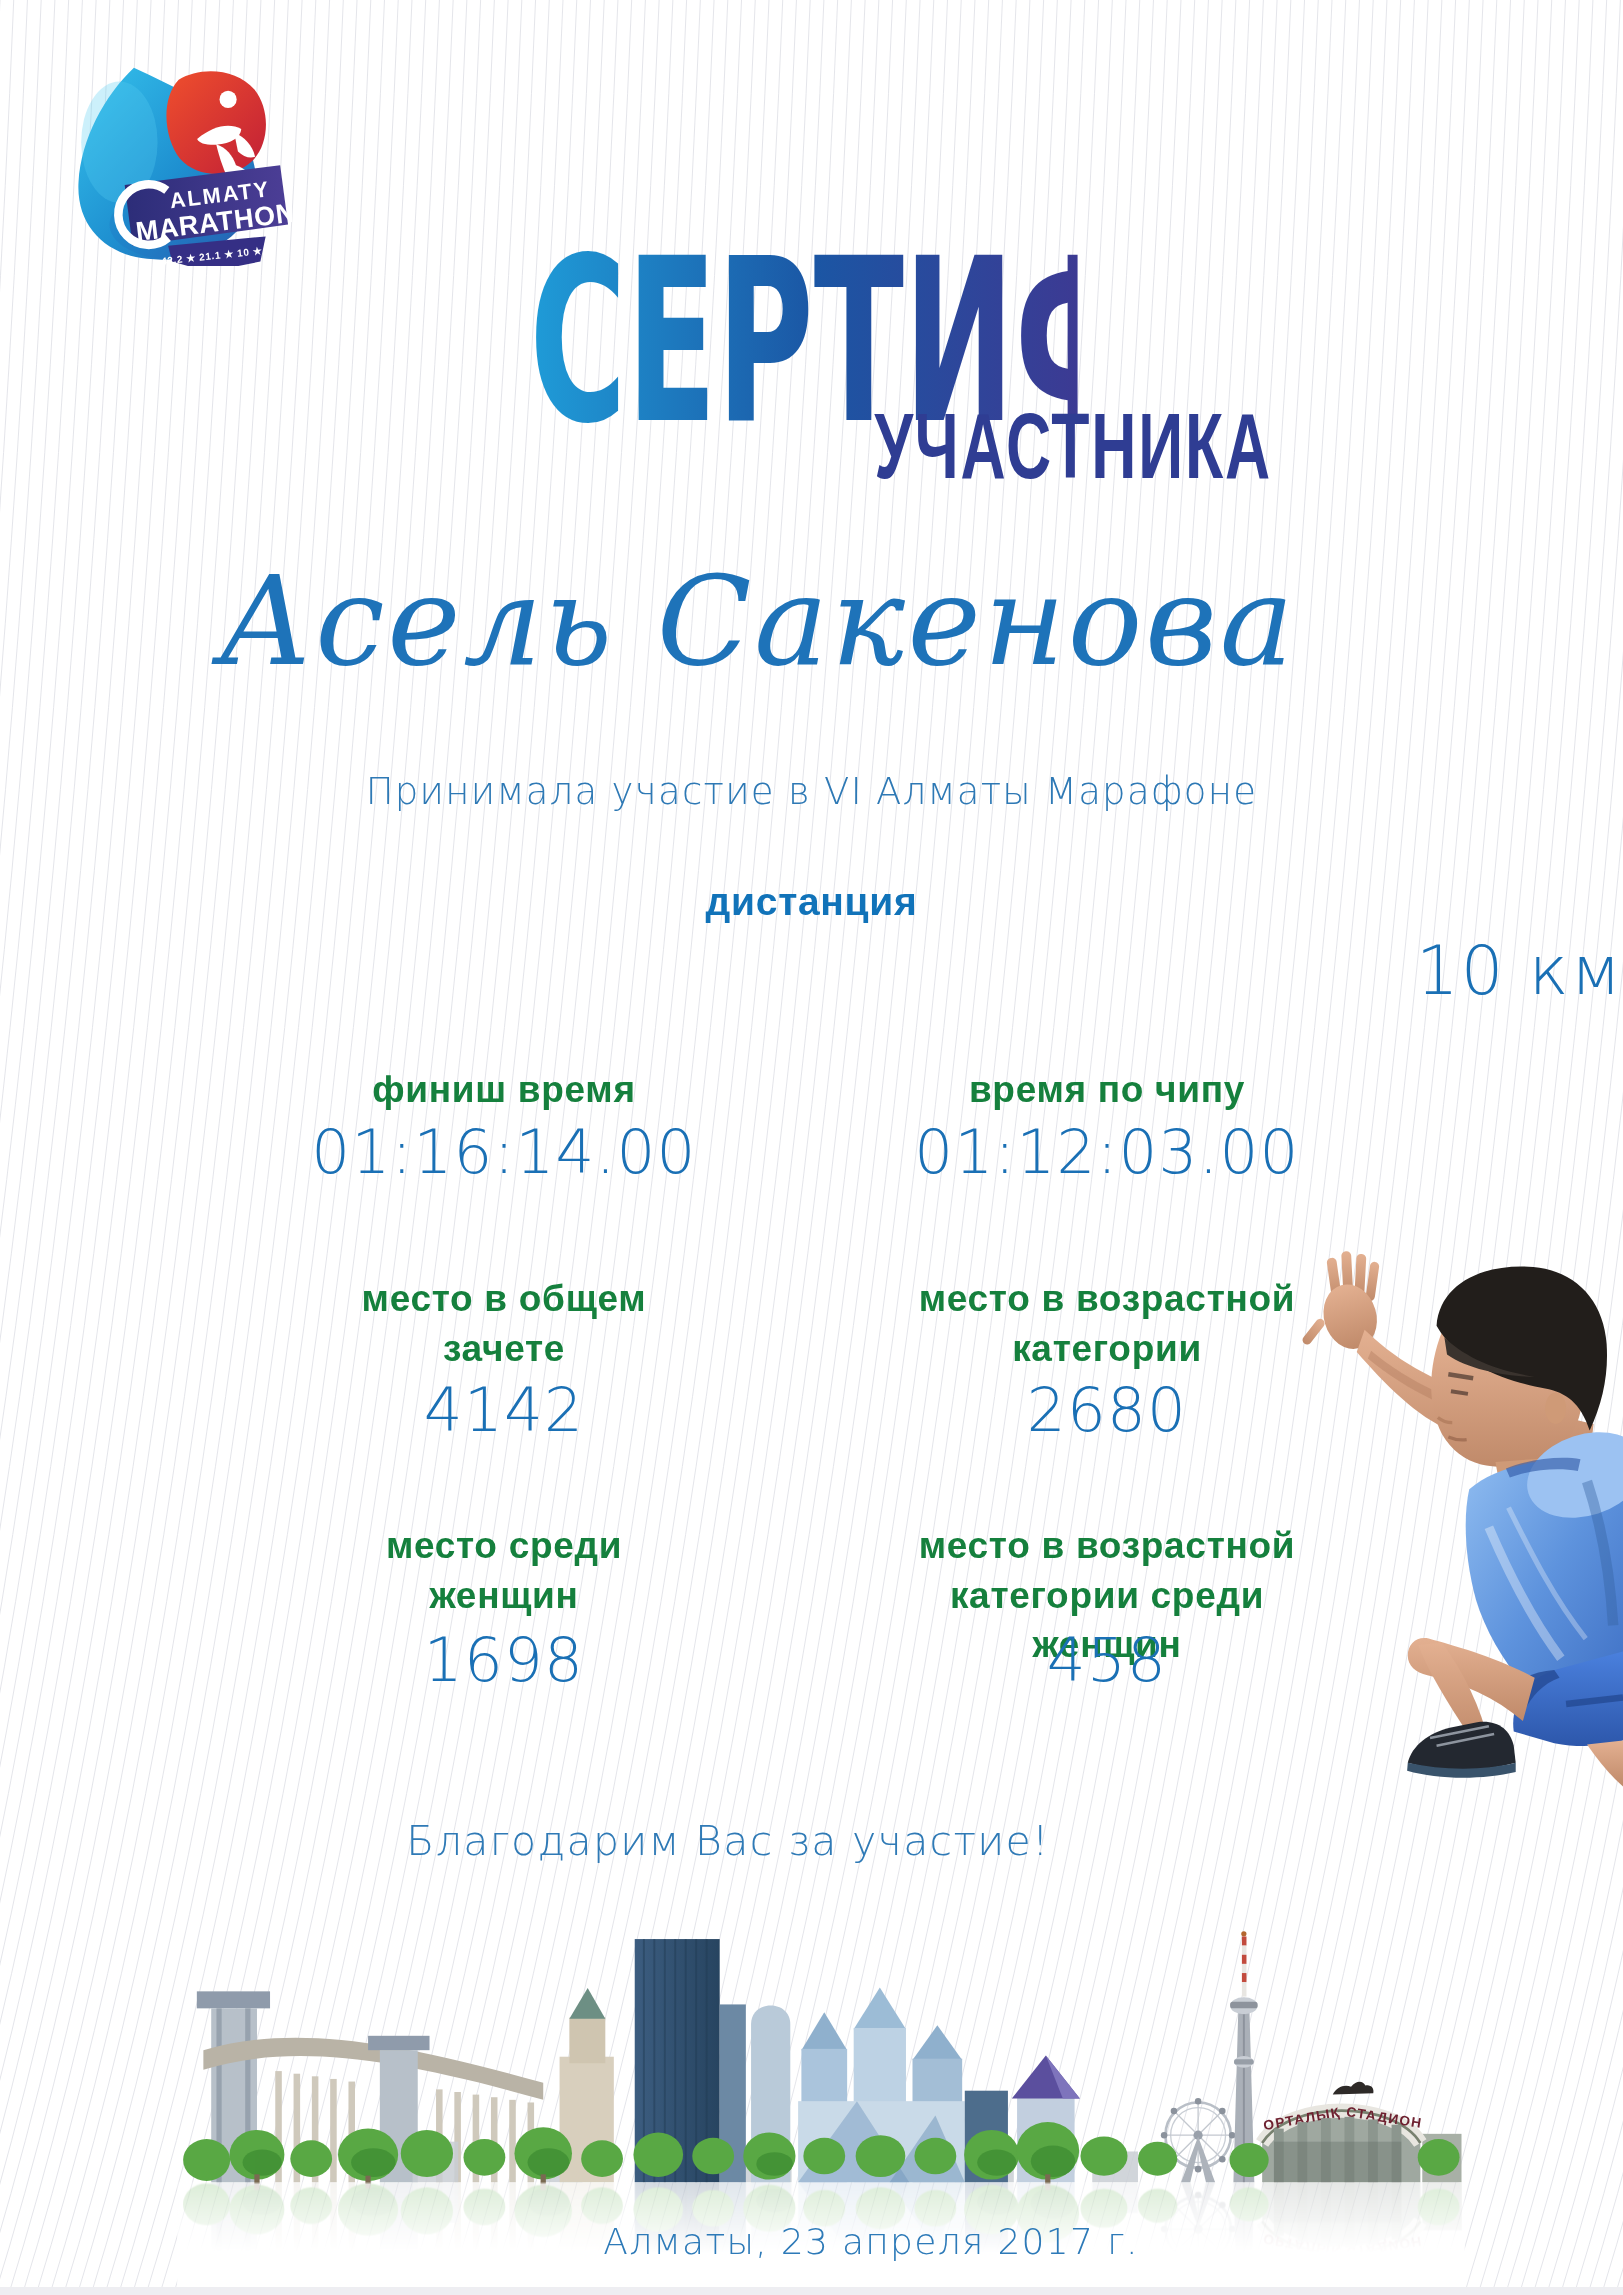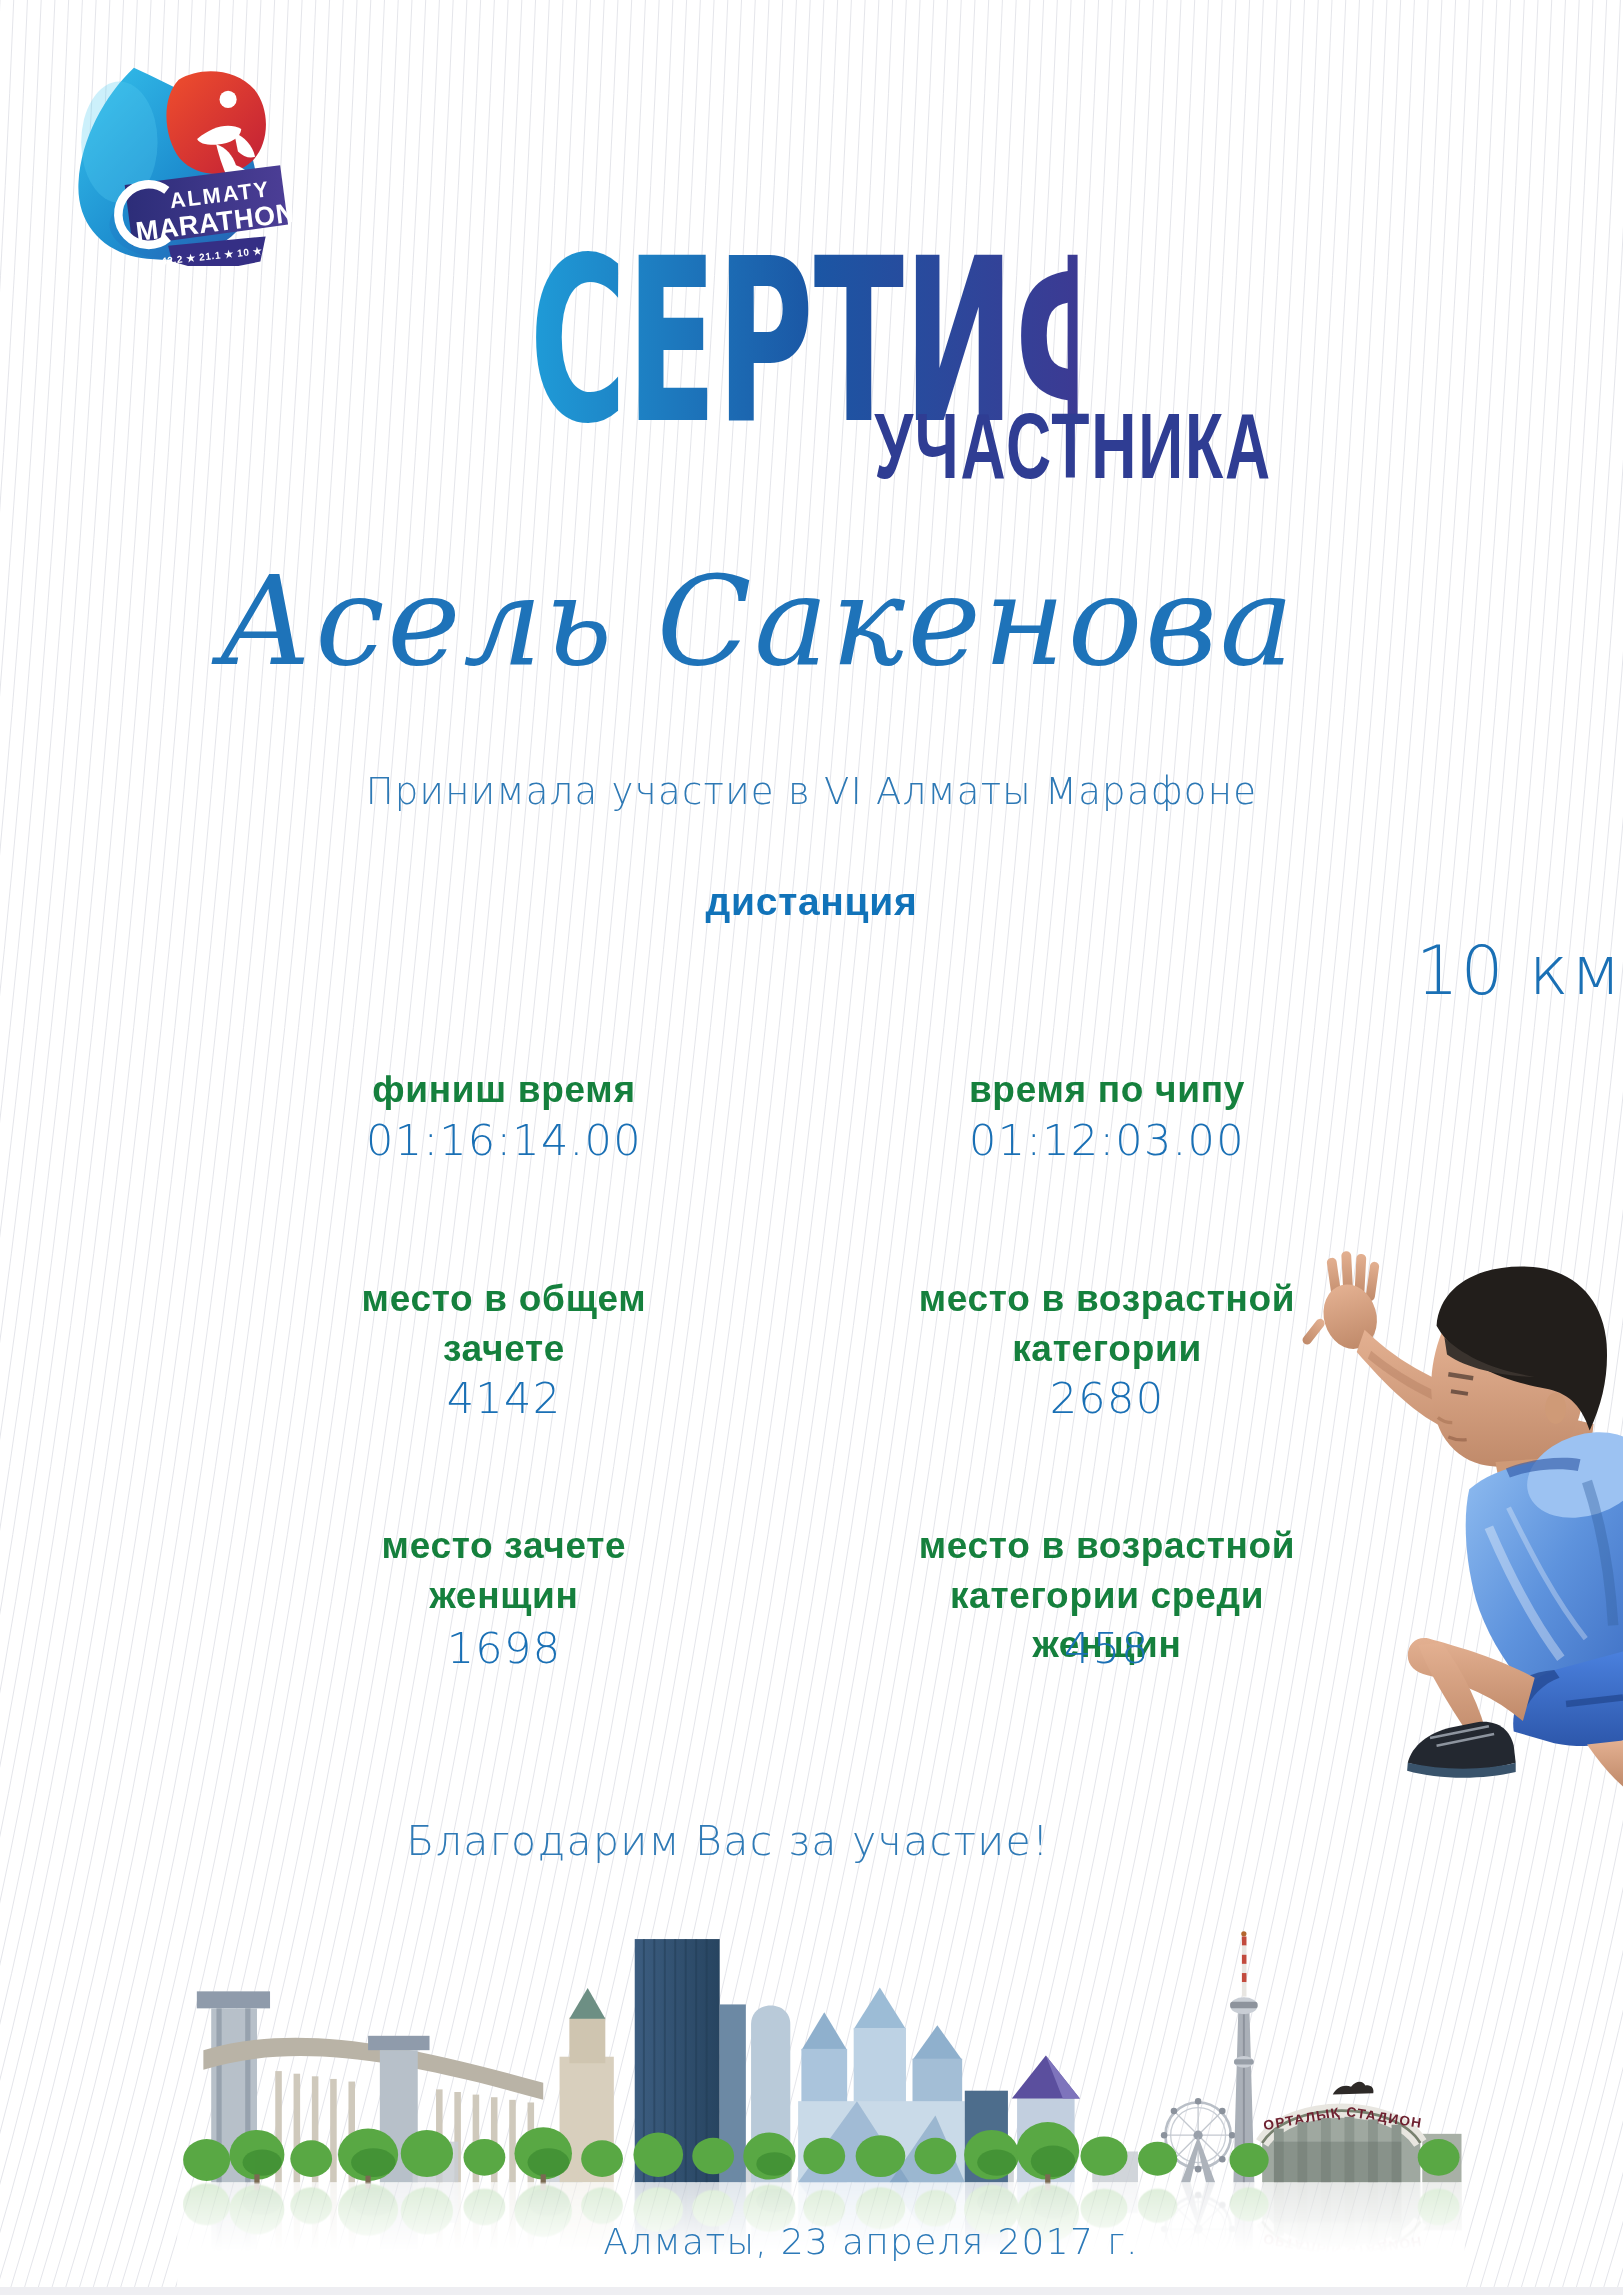--- a/index.html
+++ b/index.html
@@ -34,21 +34,21 @@
 
   #dist-label{left:0;width:1623px;top:880px;text-align:center;
         font-weight:bold;font-size:39px;letter-spacing:0.7px;color:#1173b9;}
   #dist-value{left:0;width:1623px;top:932px;text-align:right;
         font-size:67px;letter-spacing:2px;color:#1a70b5;}
 
   .col-l{left:275px;width:458px;}
   .col-r{left:873px;width:468px;}
   .lbl{text-align:center;font-weight:bold;font-size:37px;line-height:1.34;
        letter-spacing:0.7px;color:#15803d;white-space:pre-line;}
-  .val{text-align:center;font-size:43px;line-height:1.2;color:#1a70b5;letter-spacing:1.3px;}
+  .val{text-align:center;font-size:61px;line-height:1.2;color:#1a70b5;letter-spacing:1.3px;}
   .r1l{top:1065px;} .r1v{top:1115px;}
   .r2l{top:1274px;} .r2v{top:1373px;}
   .r3l{top:1521px;} .r3v{top:1623px;}
 
   #thanks{left:0;width:1456px;top:1817px;text-align:center;
         font-size:41px;letter-spacing:1.3px;color:#2f7ab6;}
 
   #skyline{left:177px;top:1926px;width:1288px;height:366px;}
   #runner{left:1273px;top:1246px;width:350px;height:543px;}
 
@@ -267,21 +267,21 @@
   <div class="abs col-l val thin r1v">01:16:14.00</div>
   <div class="abs col-r val thin r1v">01:12:03.00</div>
 
   <div class="abs col-l lbl r2l">место в общем
 зачете</div>
   <div class="abs col-r lbl r2l">место в возрастной
 категории</div>
   <div class="abs col-l val thin r2v">4142</div>
   <div class="abs col-r val thin r2v">2680</div>
 
-  <div class="abs col-l lbl r3l">место зачете
+  <div class="abs col-l lbl r3l">место среди
 женщин</div>
   <div class="abs col-r lbl r3l">место в возрастной
 категории среди женщин</div>
   <div class="abs col-l val thin r3v">1698</div>
   <div class="abs col-r val thin r3v">458</div>
 
   <div id="thanks" class="abs thin">Благодарим Вас за участие!</div>
 
   <svg id="runner" class="abs" viewBox="0 0 535 830">
     <defs>

